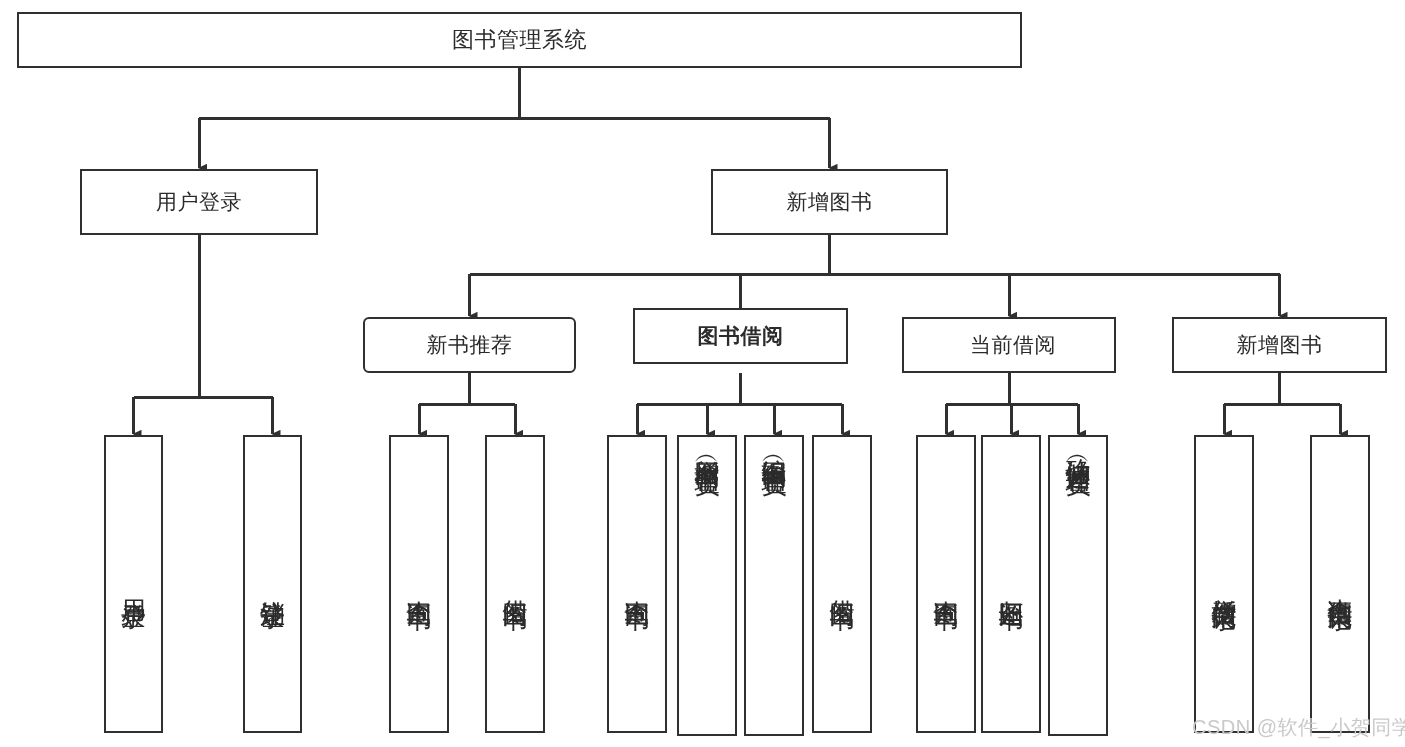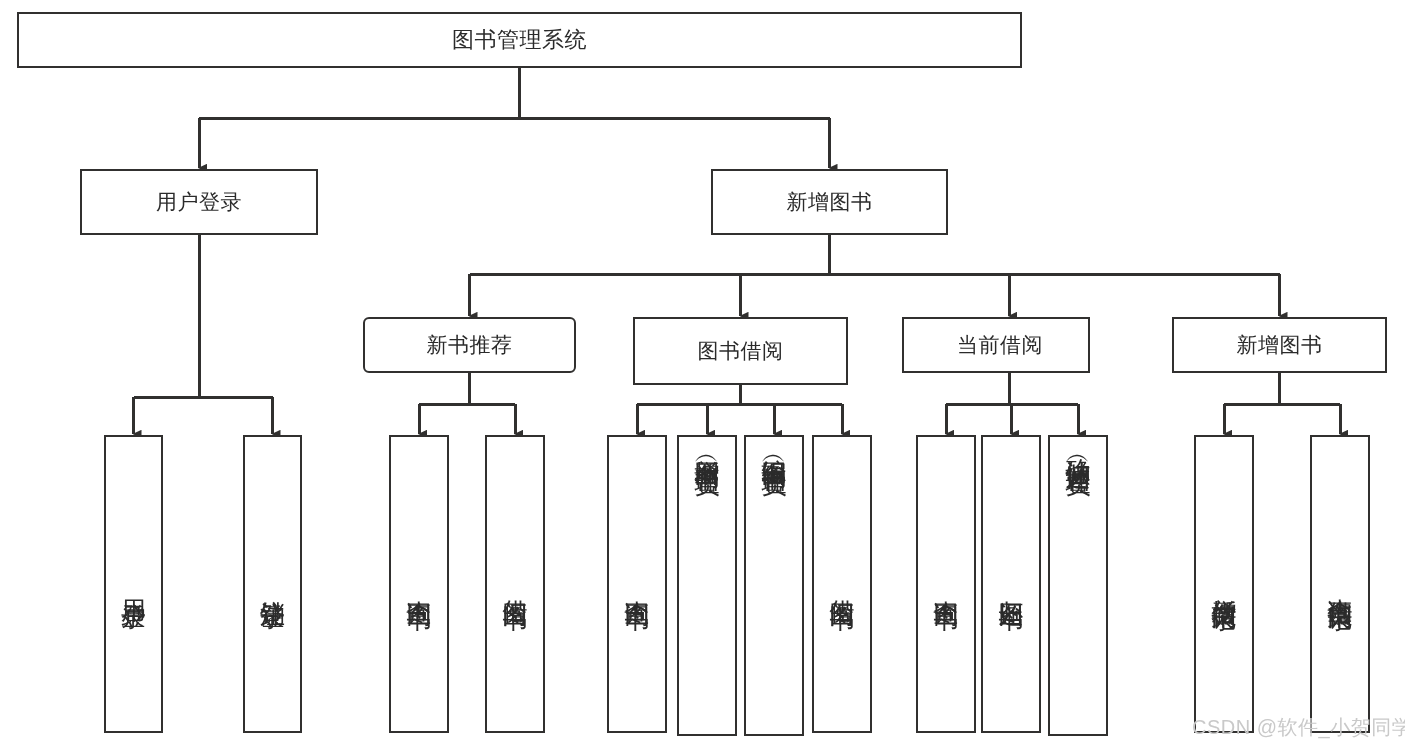--- a/index.html
+++ b/index.html
@@ -132,24 +132,24 @@
       </div>
       <div class="node horiz" style="left: 80px; top: 169px; width: 238px; height: 66px;">
         <span class="label">用户登录</span>
       </div>
       <div class="node horiz" style="left: 711px; top: 169px; width: 237px; height: 66px;">
         <span class="label">新增图书</span>
       </div>
       <div class="node horiz" style="left: 363px; top: 317px; width: 213px; height: 56px; border-radius: 6px;">
         <span class="label">新书推荐</span>
       </div>
-      <div class="node horiz" style="left: 633px; top: 317px; width: 215px; height: 68px;">
+      <div class="node horiz" style="left: 633px; top: 308px; width: 215px; height: 56px; font-weight: bold;">
         <span class="label">图书借阅</span>
       </div>
-      <div class="node horiz" style="left: 902px; top: 317px; width: 188px; height: 56px; padding-left: 8px;">
+      <div class="node horiz" style="left: 902px; top: 317px; width: 214px; height: 56px; padding-left: 8px;">
         <span class="label">当前借阅</span>
       </div>
       <div class="node horiz" style="left: 1172px; top: 317px; width: 215px; height: 56px;">
         <span class="label">新增图书</span>
       </div>
       <div class="node vert" style="left: 104px; top: 435px; width: 59px; height: 298px;">
         <span class="label">用户登录</span>
       </div>
       <div class="node vert" style="left: 243px; top: 435px; width: 59px; height: 298px;">
         <span class="label">注销登录</span>

